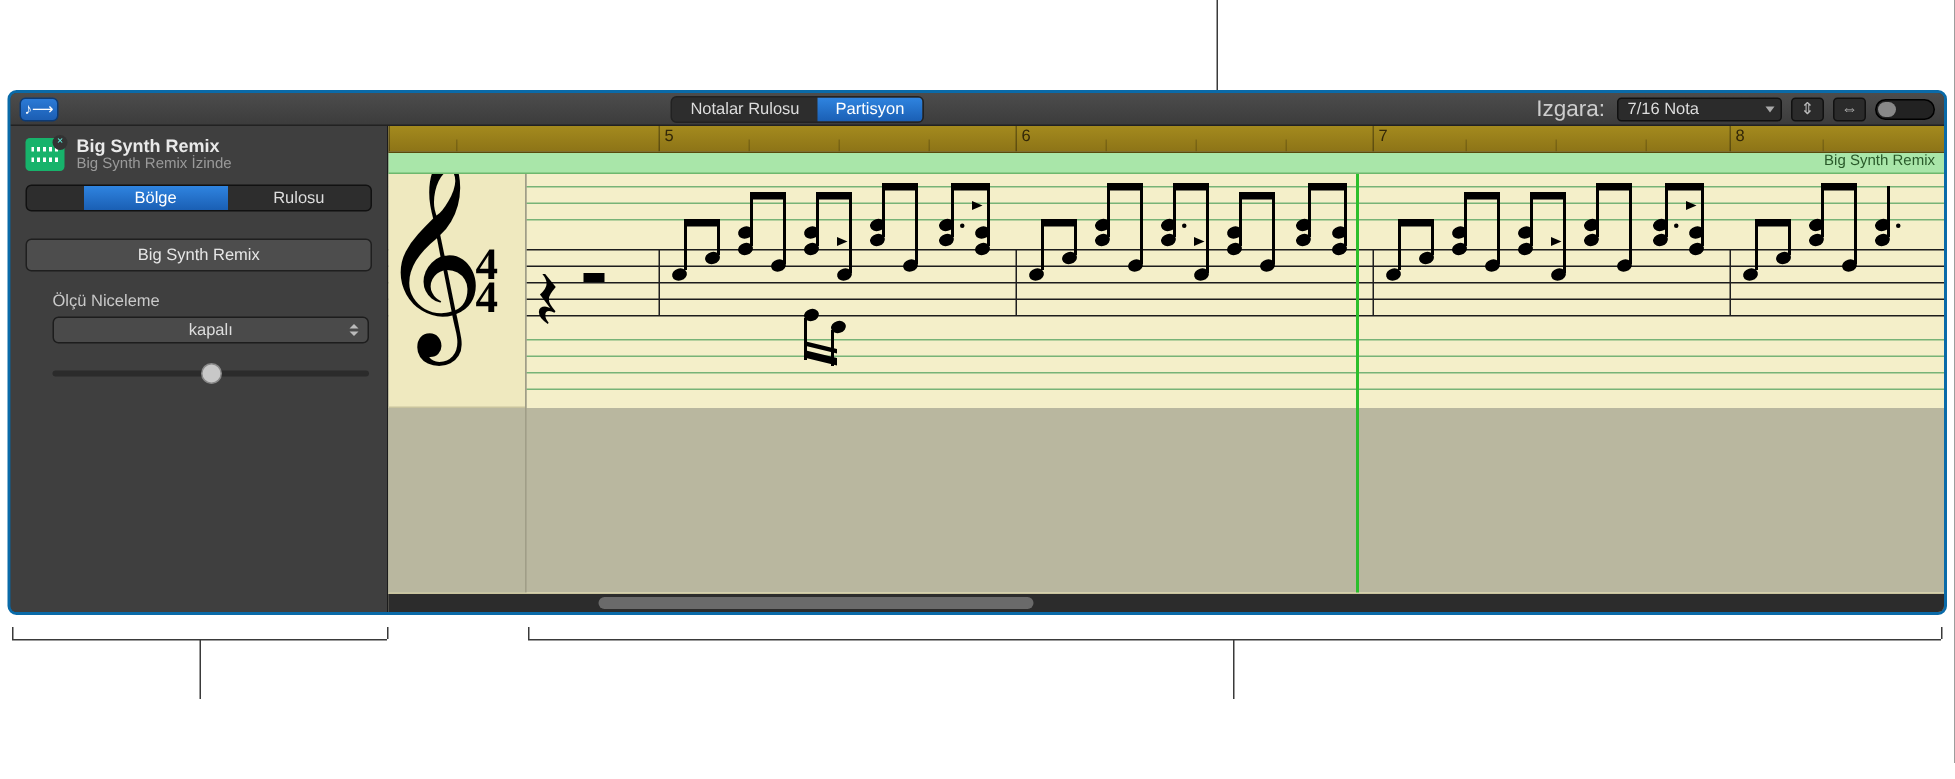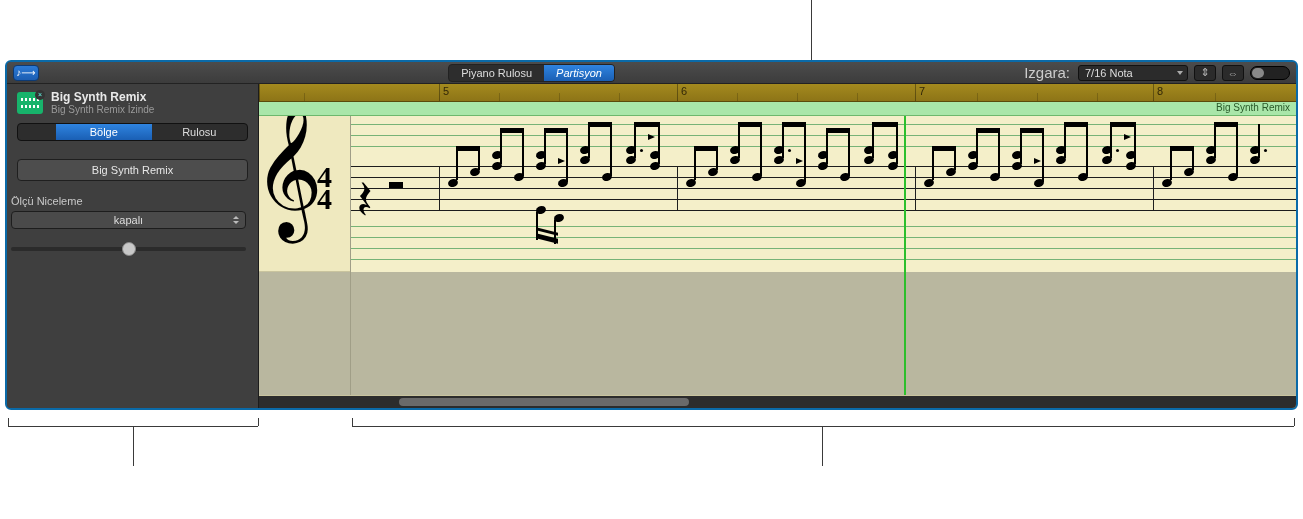--- a/index.html
+++ b/index.html
@@ -59,21 +59,20 @@
     padding:0 12px;
     display:flex; align-items:center;
     font-size:11px;
     color:#ddd;
     cursor:pointer;
   }
   .seg-tabs .active {
     background: linear-gradient(#2f84e0,#1a5fb4);
     color:#fff;
     font-weight:500;
-    font-style:italic;
   }
   .grid-label { color:#ccc; font-size:15px; margin-right:2px;}
   .grid-select {
     background:#2b2b2b;
     border:1px solid #111;
     border-radius:3px;
     color:#ddd;
     height:16px;
     width:110px;
     font-size:11px;
@@ -170,21 +169,21 @@
     margin:14px 10px 4px 10px;
     background:#4d4d4d;
     border:1px solid #1f1f1f;
     border-radius:4px;
     height:22px;
     display:flex; align-items:center; justify-content:center;
     color:#e6e6e6; font-size:11px;
   }
 
   .insp-section{
-    padding:10px 12px 0 4px;
+    padding:10px 12px 0 28px;
   }
   .insp-row{
     margin-bottom:10px;
   }
   .insp-row .row-top{
     display:flex; justify-content:space-between;
     font-size:11px; color:#c9c9c9; margin-bottom:4px;
   }
   .insp-select{
     width:100%;
@@ -355,21 +354,21 @@
 <div class="editor-window">
 
   <div class="top-toolbar">
     <div class="tb-left">
       <div class="small-btn">
         <span>♪⟶</span>
       </div>
     </div>
     <div class="tb-center">
       <div class="seg-tabs">
-        <div>Piyano Rulosu</div>
+        <div>Notalar Rulosu</div>
         <div class="active">Partisyon</div>
       </div>
     </div>
     <div class="tb-right">
       <span class="grid-label">Izgara:</span>
       <div class="grid-select">
         <span>7/16 Nota</span>
       </div>
       <div class="icon-btn">
         <span>⇕</span>

